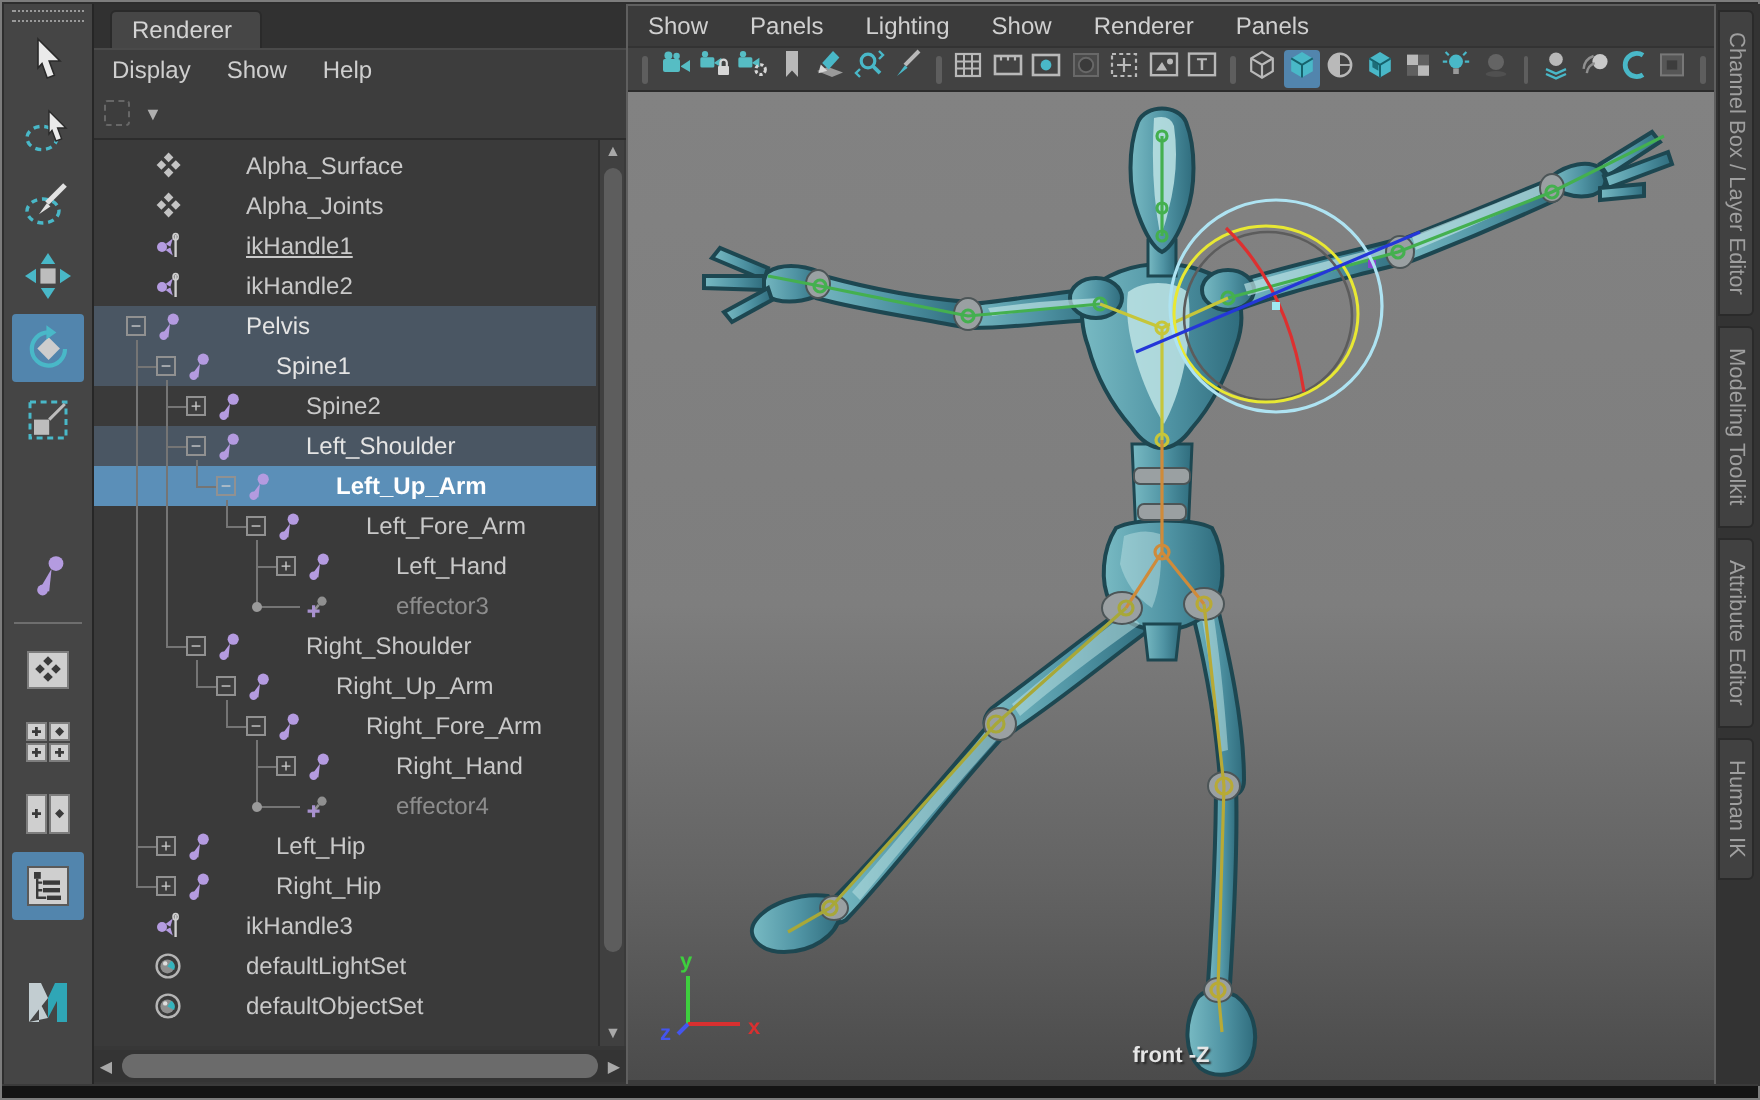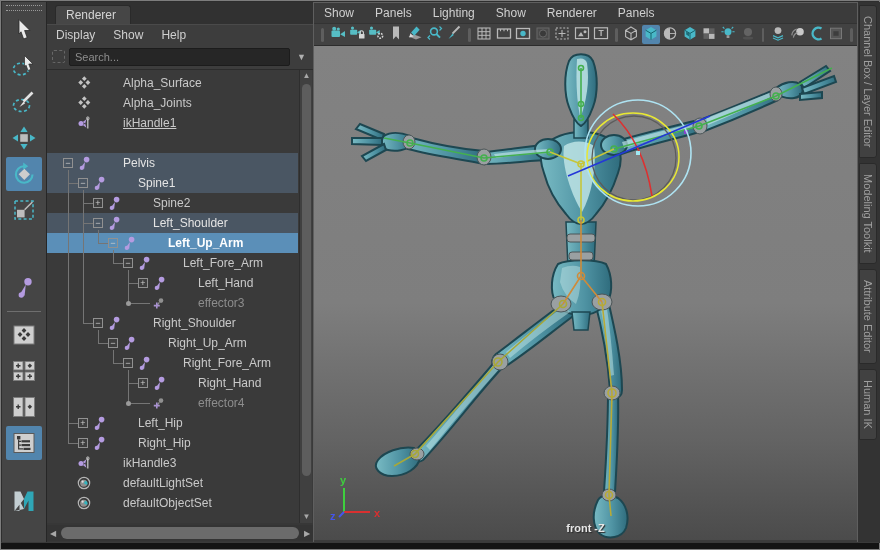--- a/index.html
+++ b/index.html
@@ -248,21 +248,20 @@
     <div class="ol-tabrow">
       <div class="ol-tab">Renderer</div>
     </div>
     <div class="ol-menurow" id="ol-menus">
         <span class="menu-item">Display</span>
         <span class="menu-item">Show</span>
         <span class="menu-item">Help</span>
       </div>
     <div class="ol-searchrow">
       <div class="filter-ico"></div>
-      <input class="ol-search" placeholder="Search..." style="">
       <div class="ol-search-arrow">▼</div>
     </div>
     <div class="tree" id="tree-host">
       <div class="vscroll">
         <div class="arr" style="top:0">▲</div>
         <div class="thumb"></div>
         <div class="arr" style="bottom:0">▼</div>
       </div>
     <div class="tree-row normal" style="top: 3px;">
           <div class="t-ico" style="left: 30px;"><svg width="14" height="14" viewBox="0 0 14 14">
@@ -290,20 +289,32 @@
           <div class="t-ico" style="left: 30px;"><svg width="14" height="14" viewBox="0 0 14 14">
               <g fill="#b49be0">
                 <circle cx="4" cy="7.5" r="2.5"></circle>
                 <path d="M5.8 6 L9.4 3.2 L8.2 7.4 Z"></path>
                 <path d="M5.8 9 L9.4 11.8 L8.2 7.8 Z"></path>
               </g>
               <path d="M10.8 1.5 V12.5" stroke="#cfcfcf" stroke-width="1.2"></path>
               <ellipse cx="10.8" cy="2.4" rx="1.3" ry="1.6" fill="none" stroke="#cfcfcf" stroke-width="0.8"></ellipse>
             </svg></div>
           <div class="lbl" style="left: 48px; text-decoration: underline;">ikHandle1</div>
+        </div>
+        <div class="tree-row normal" style="top: 63px;">
+          <div class="t-ico" style="left: 30px;"><svg width="14" height="14" viewBox="0 0 14 14">
+              <g fill="#b49be0">
+                <circle cx="4" cy="7.5" r="2.5"></circle>
+                <path d="M5.8 6 L9.4 3.2 L8.2 7.4 Z"></path>
+                <path d="M5.8 9 L9.4 11.8 L8.2 7.8 Z"></path>
+              </g>
+              <path d="M10.8 1.5 V12.5" stroke="#cfcfcf" stroke-width="1.2"></path>
+              <ellipse cx="10.8" cy="2.4" rx="1.3" ry="1.6" fill="none" stroke="#cfcfcf" stroke-width="0.8"></ellipse>
+            </svg></div>
+          <div class="lbl" style="left: 48px;">ikHandle2</div>
         </div>
         <div class="tree-row ancestor" style="top: 83px;">
           <div class="exp" style="left: 16px;">−</div>
           <div class="t-ico" style="left: 30px;"><svg width="14" height="14" viewBox="0 0 14 14">
               <g fill="#b49be0">
                 <circle cx="9.6" cy="3.6" r="2.8"></circle>
                 <path d="M8 5.9 L3.6 11.8 L7.2 12.8 Z"></path>
                 <circle cx="4.8" cy="11.9" r="2.1"></circle>
               </g>
             </svg></div>

